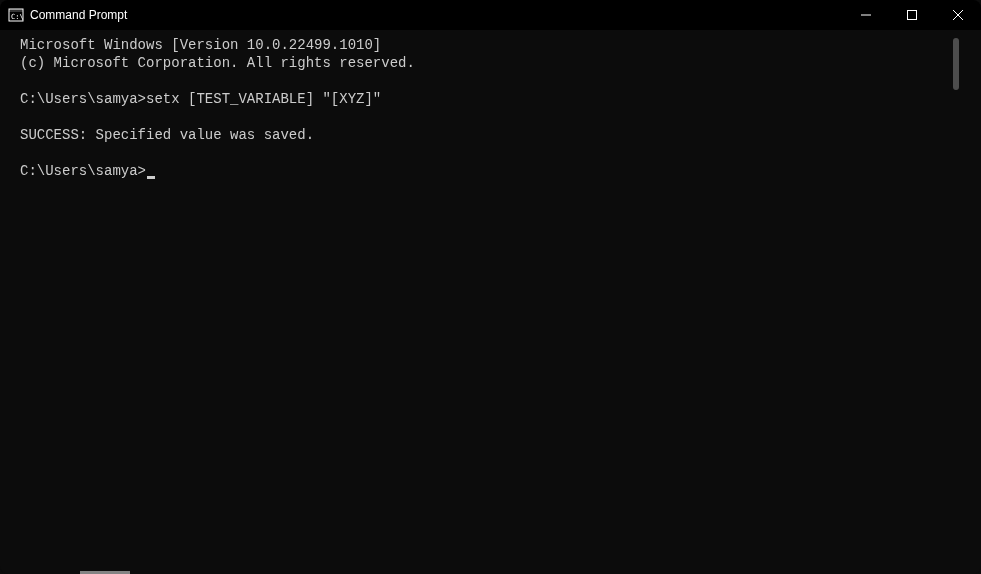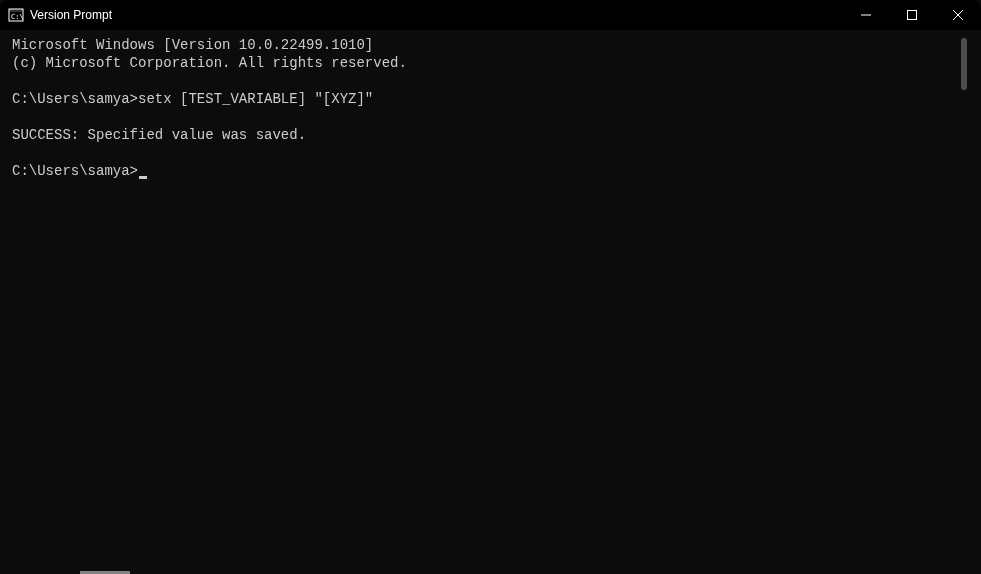--- a/index.html
+++ b/index.html
@@ -58,21 +58,21 @@
       display: flex;
       align-items: center;
       justify-content: center;
       color: #ffffff;
       cursor: pointer;
     }
     .terminal-area {
       flex: 1;
       position: relative;
       background: #0c0c0c;
-      padding: 6px 12px;
+      padding: 6px 20px;
       overflow: hidden;
       display: flex;
     }
     .terminal-content {
       flex: 1;
       color: #cccccc;
       font-size: 14px;
       line-height: 18px;
       white-space: pre;
       font-family: Consolas, 'Courier New', monospace;
@@ -115,21 +115,21 @@
 
 <div class="window">
   <div class="titlebar">
     <span class="titlebar-icon">
       <svg viewBox="0 0 16 16">
         <rect x="1" y="2" width="14" height="12" fill="none" stroke="#ffffff" stroke-width="1"></rect>
         <rect x="1" y="2" width="14" height="3" fill="#ffffff" opacity="0.2"></rect>
         <text x="3" y="12" font-size="7" fill="#ffffff" font-family="monospace">C:\</text>
       </svg>
     </span>
-    <span class="titlebar-title">Version Prompt</span>
+    <span class="titlebar-title">Command Prompt</span>
     <div class="window-controls">
       <div class="win-btn">
         <svg width="10" height="10" viewBox="0 0 10 10">
           <line x1="0" y1="5" x2="10" y2="5" stroke="#ffffff" stroke-width="1"></line>
         </svg>
       </div>
       <div class="win-btn">
         <svg width="10" height="10" viewBox="0 0 10 10">
           <rect x="0.5" y="0.5" width="9" height="9" fill="none" stroke="#ffffff" stroke-width="1"></rect>
         </svg>

